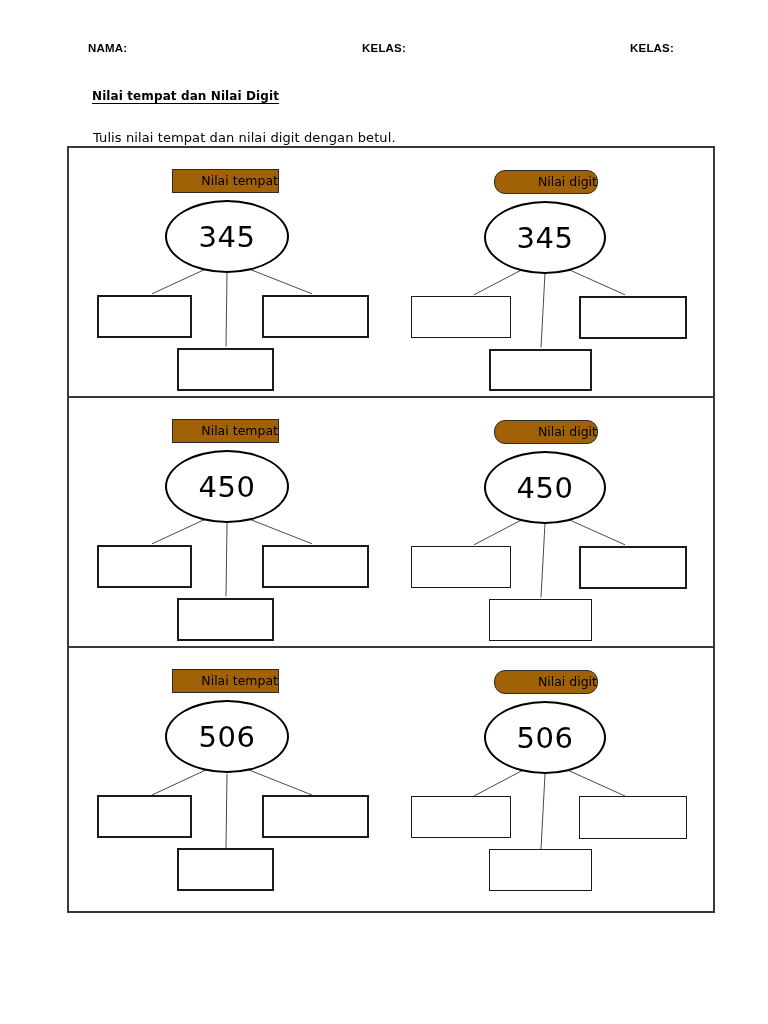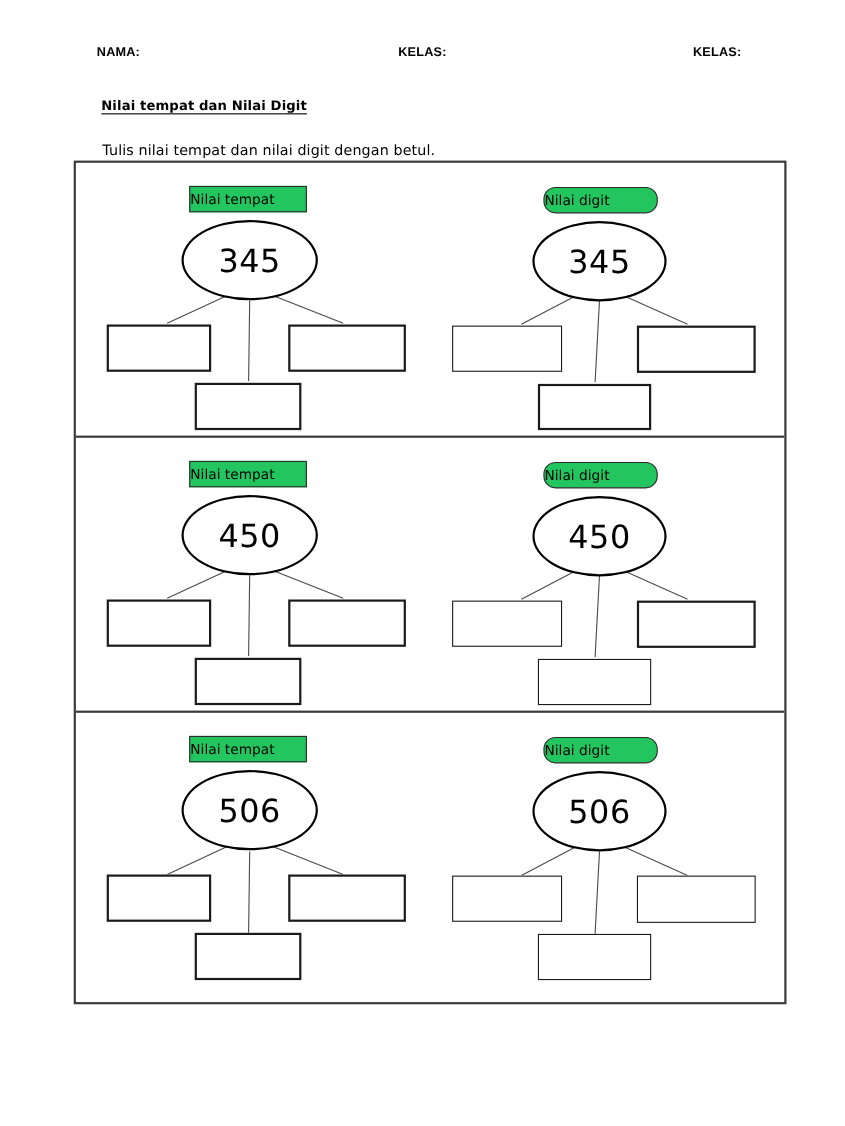--- a/index.html
+++ b/index.html
@@ -89,22 +89,22 @@
     top: 0;
     height: 100%;
   }
   .group-left  { left: 28px;  width: 310px; }
   .group-right { left: 342px; width: 300px; }
 
   .label-box {
     position: absolute;
     box-sizing: border-box;
     border: 1.5px solid #2b2b2b;
-    background: #22c55e;
-    text-align: left;
+    background: #a16207;
+    text-align: right;
     font-family: "DejaVu Sans", sans-serif;
     font-size: 12.5px;
     line-height: 22px;
     height: 24px;
     white-space: nowrap;
     z-index: 3;
   }
 
   .ellipse {
     position: absolute;

